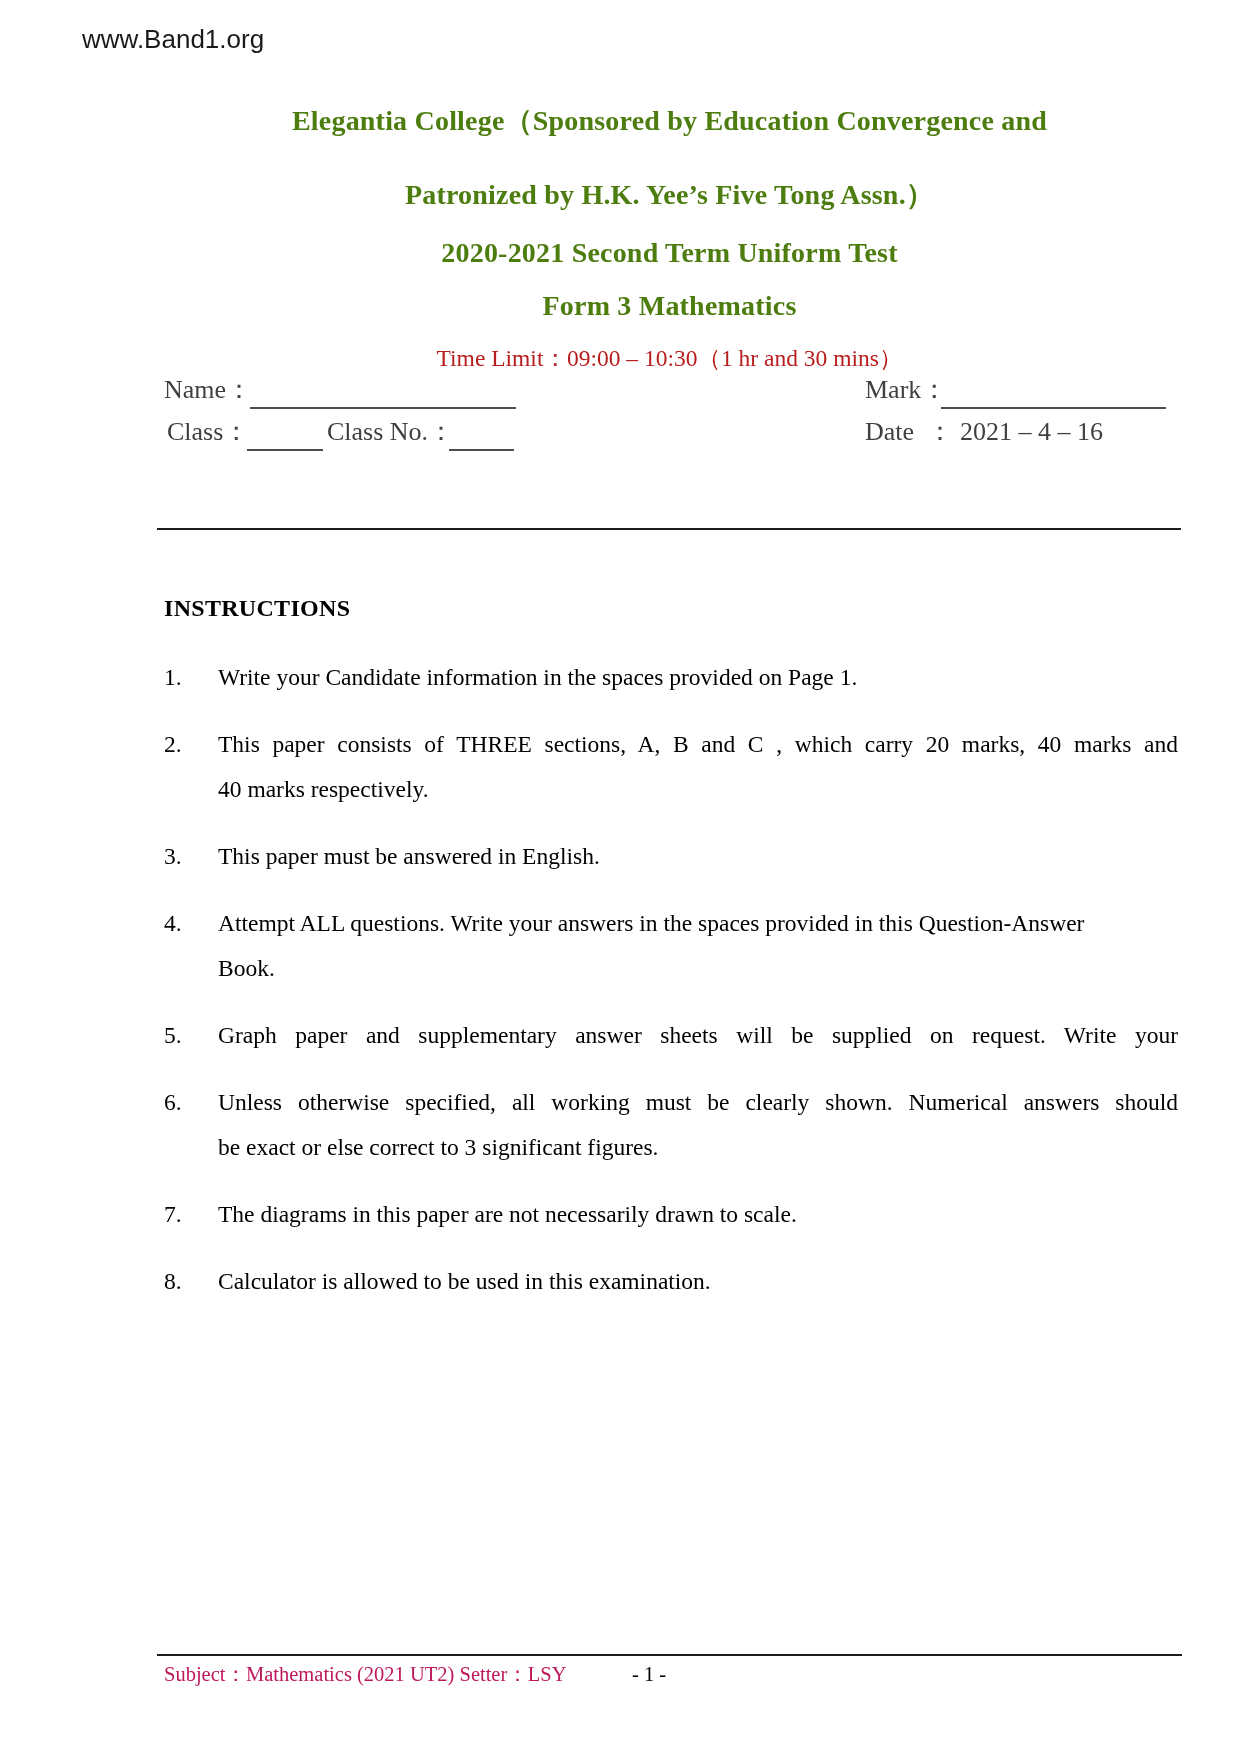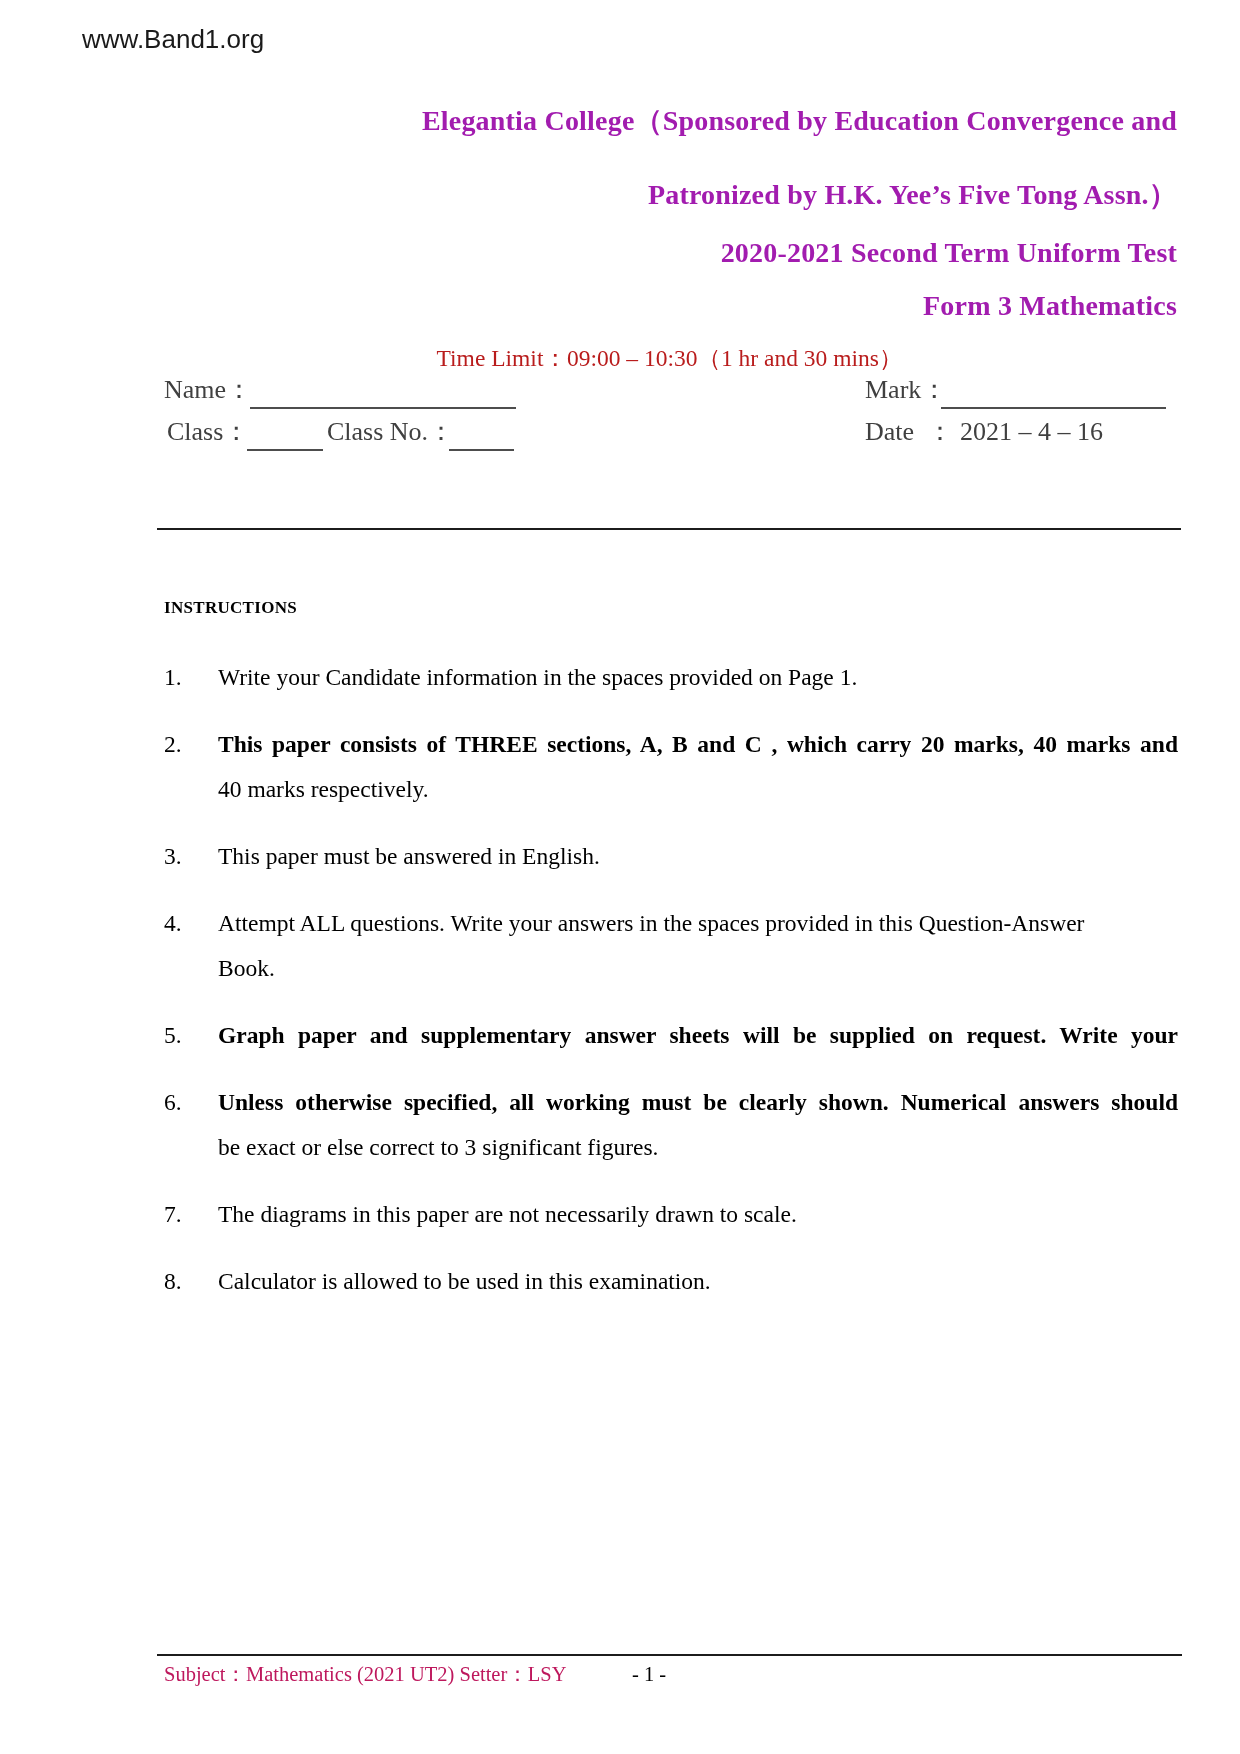--- a/index.html
+++ b/index.html
@@ -13,22 +13,22 @@
     overflow:hidden;
     margin-left:47px;
   }
   .watermark{
     position:absolute; left:35px; top:24px;
     font-family:"Liberation Sans", sans-serif;
     font-size:26px; color:#1a1a1a;
   }
   .title-line{
     position:absolute; left:115px; width:1015px;
-    text-align:right; font-weight:bold;
-    font-size:28px; line-height:34px; color:#a21caf;
+    text-align:center; font-weight:bold;
+    font-size:28px; line-height:34px; color:#4d7c0f;
     letter-spacing:0.2px;
   }
   .t1{top:104px;} .t2{top:178px;} .t3{top:236px;} .t4{top:289px;}
   .time-limit{
     position:absolute; left:115px; width:1015px; top:344px;
     text-align:center; font-size:23.5px; line-height:28px; color:#b91c1c;
   }
   .field-label{
     position:absolute; font-size:26px; line-height:28px; color:#404040;
   }
@@ -48,32 +48,32 @@
   .blank-class{left:200px; top:423px; width:76px;}
   .blank-classno{left:402px; top:423px; width:65px;}
   .rule{
     position:absolute; left:110px; width:1024px; height:2px;
     background:#1c1c1c;
   }
   .rule-top{top:528px;}
   .rule-bottom{top:1654px; width:1025px;}
   .instructions-heading{
     position:absolute; left:117px; top:593px;
-    font-size:17px; font-weight:bold; line-height:30px; color:#000;
+    font-size:24px; font-weight:bold; line-height:30px; color:#000;
     letter-spacing:0.3px;
   }
   .items{
     position:absolute; left:117px; top:655px; width:1014px;
     font-size:23.5px; color:#000;
   }
   .item{display:flex; margin-bottom:22px;}
   .item-num{width:54px; flex:none; line-height:45px;}
   .item-body{flex:1; min-width:0; line-height:45px;}
   .iline{white-space:nowrap;}
-  .iline.just{text-align:justify; text-align-last:justify;font-weight:bold;}
+  .iline.just{text-align:justify; text-align-last:justify;}
   .footer-subject{
     position:absolute; left:117px; top:1661px;
     font-size:20.5px; line-height:26px; color:#be185d;
   }
   .footer-page{
     position:absolute; left:585px; top:1661px;
     font-size:20.5px; line-height:26px; color:#000;
   }
 </style>
 </head>

